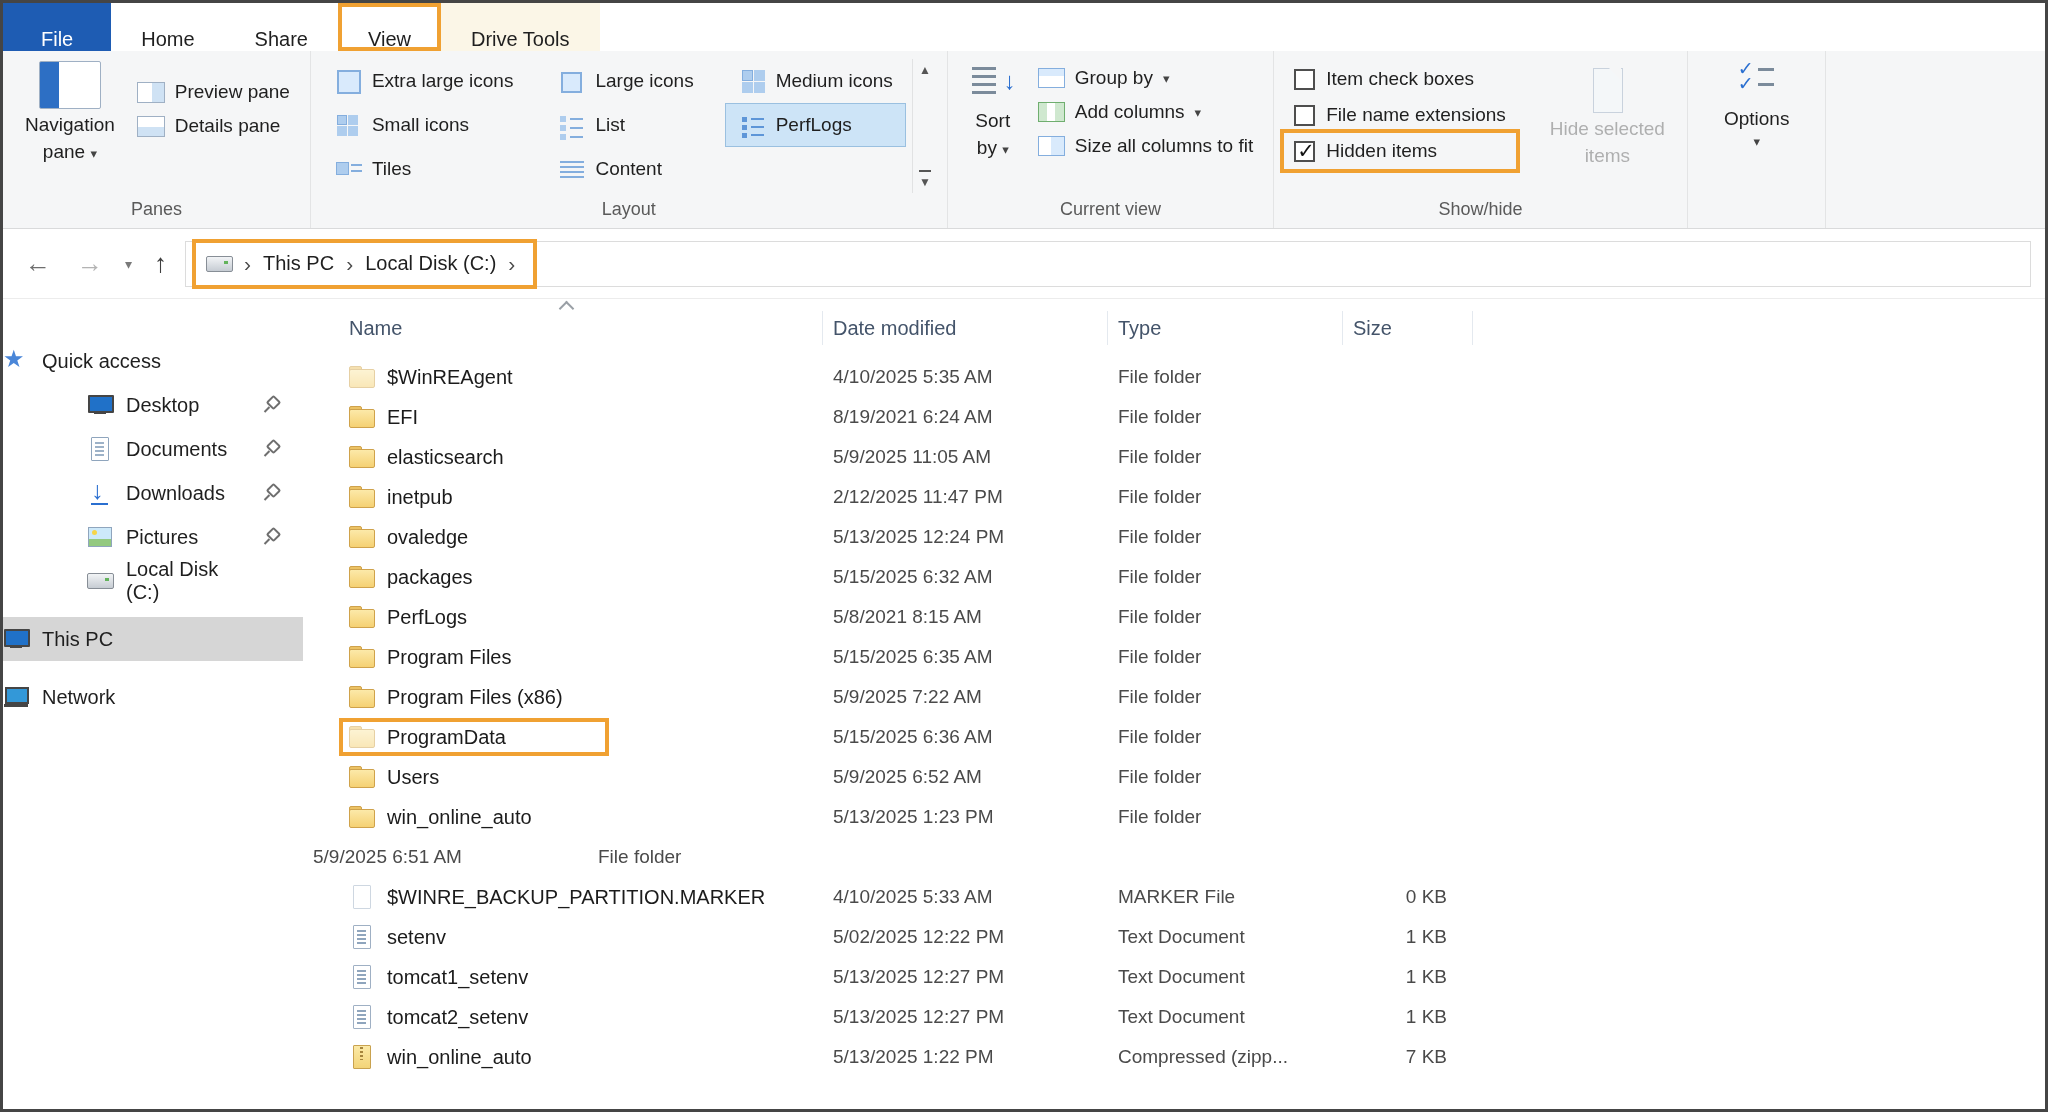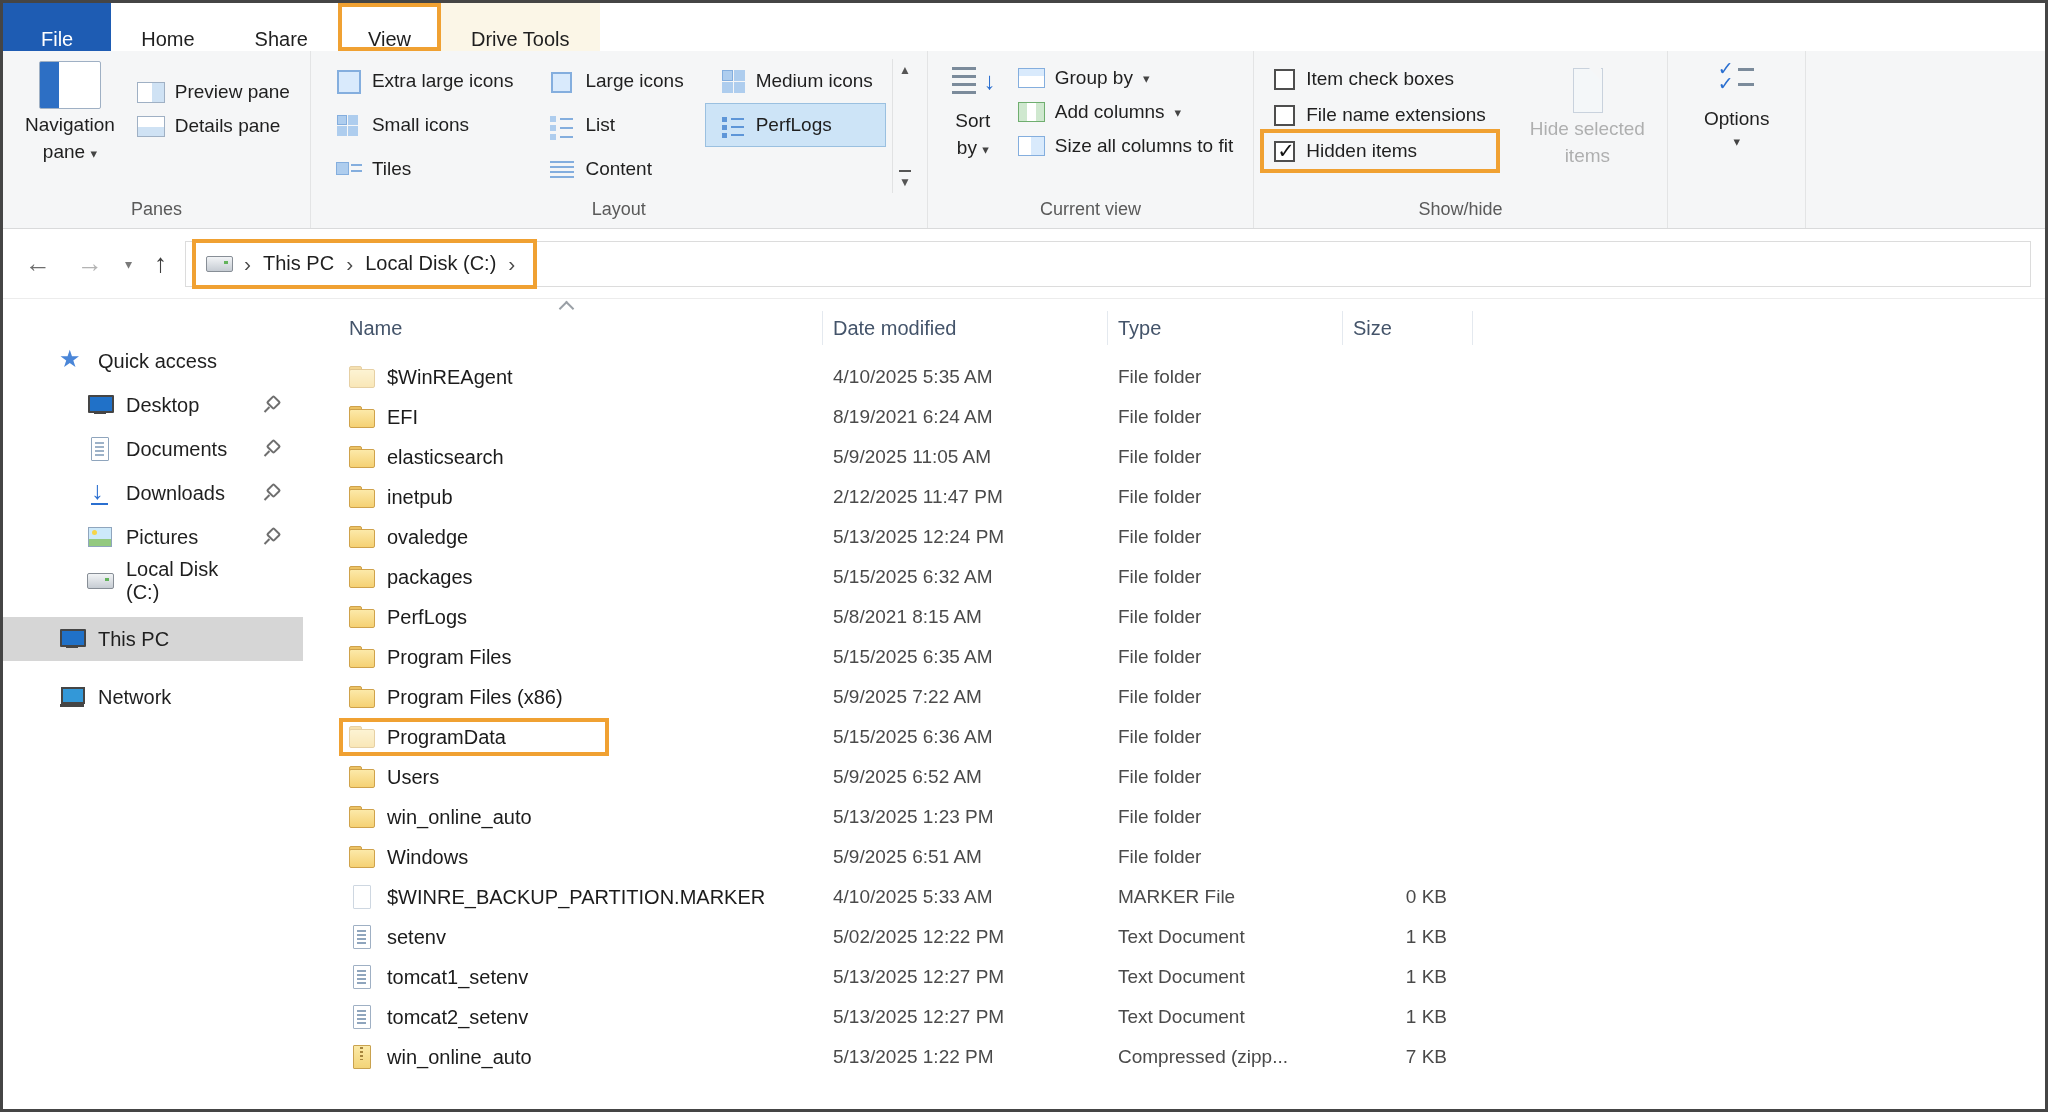--- a/index.html
+++ b/index.html
@@ -31,21 +31,21 @@
   .big-btn{display:flex;flex-direction:column;align-items:center;gap:5px;padding:2px 12px;font-size:19px;line-height:1.15;text-align:center}
   .sm-btn{display:flex;align-items:center;gap:10px;font-size:19px;padding:6px 10px;white-space:nowrap}
   .caret{font-size:13px;color:#444}
   .disabled{opacity:.5;color:#6a6a6a}
 
   .ic-navpane{width:62px;height:48px;border:1px solid #9fb0c4;border-radius:2px;
     background:linear-gradient(to right,#2d6fc4 0 32%,#fff 32%)}
   .ic-pane-preview{width:28px;height:21px;border:1px solid #9fb0c4;background:linear-gradient(to right,#fff 0 52%,#cfe2f4 52%)}
   .ic-pane-details{width:28px;height:21px;border:1px solid #9fb0c4;background:linear-gradient(#fff 0 55%,#cfe2f4 55%)}
 
-  .gallery{display:grid;grid-template-rows:repeat(3,44px);grid-auto-flow:column;column-gap:8px}
+  .gallery{display:grid;grid-template-rows:repeat(3,44px);grid-auto-flow:column;column-gap:18px}
   .gal-item{display:flex;align-items:center;gap:8px;padding:0 12px;font-size:19px;border:1px solid transparent;white-space:nowrap}
   .gal-item[data-selected="true"]{background:var(--selection-bg);border-color:#9ac0e0}
   .gal-arrows{display:flex;flex-direction:column;justify-content:space-between;border-left:1px solid #e1e2e3;margin-left:6px;padding:4px 6px;height:134px}
   .gal-arrow{font-size:12px;color:#555}
   .gal-arrow.more{border-top:2px solid #555;padding-top:3px}
 
   .gicon{width:30px;height:28px;position:relative;flex:none}
   [data-icon="gal-xl"]::before{content:"";position:absolute;left:3px;top:3px;width:20px;height:20px;border:2px solid #84aede;background:#d9eafc}
   [data-icon="gal-lg"]::before{content:"";position:absolute;left:4px;top:5px;width:17px;height:17px;border:2px solid #84aede;background:#d9eafc}
   [data-icon="gal-sm"]::before{content:"";position:absolute;left:3px;top:4px;width:8px;height:8px;background:#aecdee;border:1px solid #84aede;box-shadow:11px 0 0 #aecdee,0 11px 0 #aecdee,11px 11px 0 #aecdee}
@@ -87,21 +87,21 @@
   .nav-up{color:#3f3f3f}
   .addr-field{flex:1;height:46px;border:1px solid #dcdcdc;display:flex;align-items:center;padding:0 12px;font-size:20px;overflow:visible}
   .crumb-hl{display:inline-flex;align-items:center;gap:12px;border:4px solid var(--highlight);padding:9px 18px 9px 10px;margin:-12px 0 -12px -6px;background:transparent}
   .crumb{display:inline-flex;align-items:center;gap:12px}
   .crumb-chev{font-size:21px;color:#4a4a4a}
 
   
   .main{flex:1;display:flex;background:#fff;min-height:0}
   .sidebar{width:300px;flex:none;padding-top:40px}
   .side-item{height:44px;display:flex;align-items:center;gap:13px;font-size:20px}
-  .side-item[data-level="1"]{padding-left:56px}
+  .side-item[data-level="1"]{}
   .side-item[data-level="2"]{padding-left:84px}
   .side-item[data-selected="true"]{background:var(--sidebar-selected)}
   .side-item[data-gap="true"]{margin-top:14px}
   .pin{margin-left:auto;margin-right:24px;width:18px;height:18px;position:relative;flex:none}
   .pin[data-show="false"]{visibility:hidden}
   .pin::before{content:"";position:absolute;left:7px;top:1px;width:7px;height:7px;border:2px solid #6f6f6f;border-radius:2px;transform:rotate(45deg)}
   .pin::after{content:"";position:absolute;left:5px;top:10px;width:2px;height:7px;background:#6f6f6f;transform:rotate(45deg)}
 
   
   .icon{position:relative;display:inline-block;width:26px;height:24px;flex:none}
@@ -543,26 +543,20 @@
                 <span class="icon" data-icon="folder"></span>
                 <span class="file-name">win_online_auto</span>
               </span>
             </span>
             <span class="cell-date">5/13/2025 1:23 PM</span>
             <span class="cell-type">File folder</span>
             <span class="cell-size"></span>
           </div>
 
           <div class="file-row">
-            <span class="cell-name">
-              <span class="name-inner">
-                <span class="icon" data-icon="folder"></span>
-                <span class="file-name">Windows</span>
-              </span>
-            </span>
             <span class="cell-date">5/9/2025 6:51 AM</span>
             <span class="cell-type">File folder</span>
             <span class="cell-size"></span>
           </div>
 
           <div class="file-row" data-faded="true">
             <span class="cell-name">
               <span class="name-inner">
                 <span class="icon" data-icon="file"></span>
                 <span class="file-name">$WINRE_BACKUP_PARTITION.MARKER</span>

